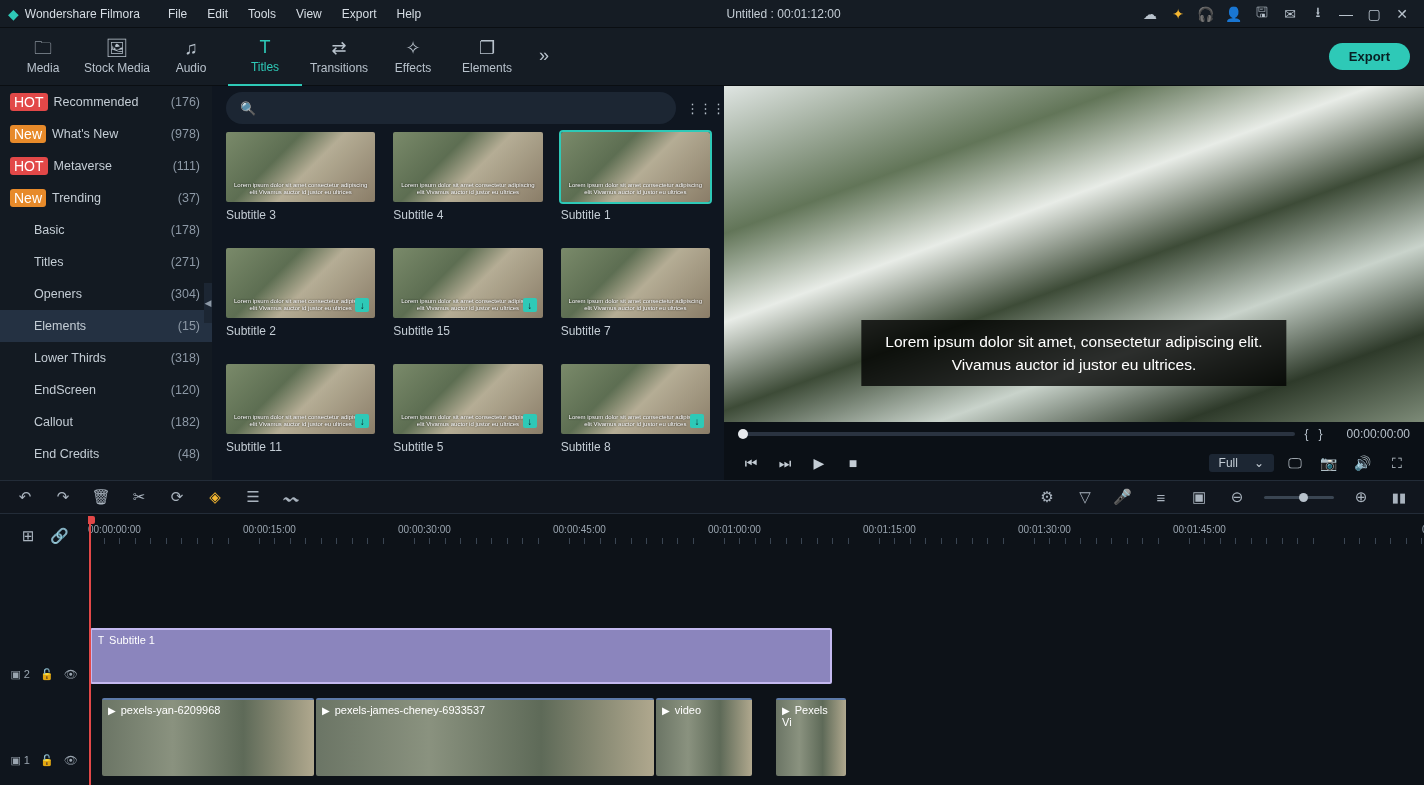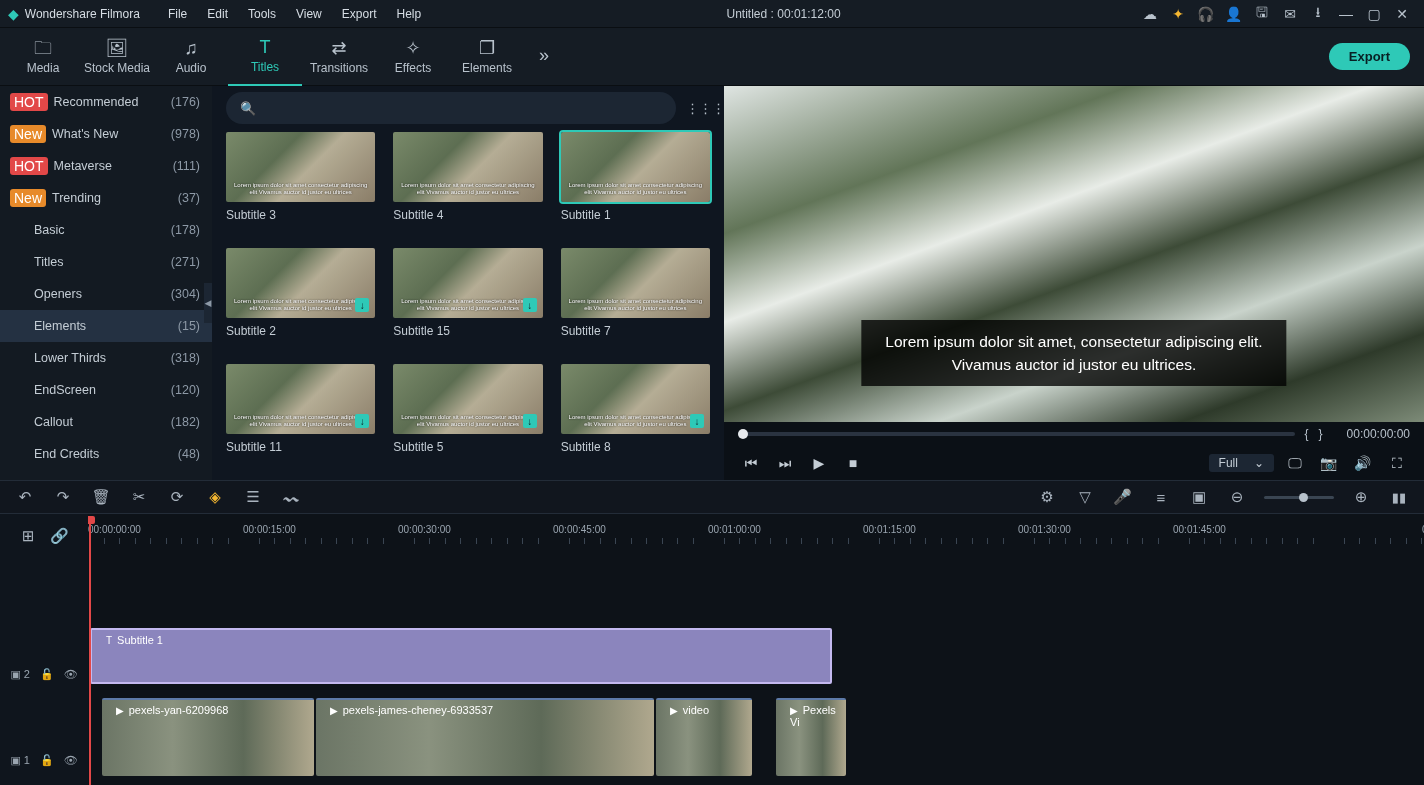--- a/index.html
+++ b/index.html
@@ -59,21 +59,21 @@
 .zslider .zh { position:absolute; top:-3px; left:50%; width:9px; height:9px; background:#b8c2cc; border-radius:50%; }
 .timeline { flex:1; background:#0d1218; display:flex; }
 .tlabels { width:88px; background:#0f151d; position:relative; }
 .trlabel { position:absolute; left:0; right:0; height:36px; display:flex; align-items:center; justify-content:center; gap:10px; font-size:11px; color:#9aa5b0; }
 .tltracks { flex:1; position:relative; overflow:hidden; }
 .ruler { position:absolute; top:10px; left:0; right:0; height:28px; font-size:10px; color:#9aa5b0; }
 .rlab { position:absolute; top:0; }
 .rtick { position:absolute; top:14px; width:1px; height:6px; background:#3a4552; }
 .playhead { position:absolute; top:6px; bottom:0; width:2px; background:#e24848; z-index:5; }
 .playhead::before { content:""; position:absolute; top:-4px; left:-4px; width:10px; height:8px; background:#e24848; border-radius:2px; }
-.clip { position:absolute; height:56px; border-radius:2px; overflow:hidden; font-size:11px; color:#fff; padding:4px 14px; cursor:pointer; }
+.clip { position:absolute; height:56px; border-radius:2px; overflow:hidden; font-size:11px; color:#fff; padding:4px 6px; cursor:pointer; }
 .clip.title { background:#8b85bd; border:2px solid #c4b9f0; }
 .clip.video { background:linear-gradient(90deg,#6b7565,#8a927f,#5e6a58,#b0a88e); border-top:2px solid #5d7aa8;margin-left:14px; }
 .clip .cicon { margin-right:5px; font-size:10px; }
 .root { display:flex; flex-direction:column; height:785px; }
 </style>
 </head>
 <body>
 
 <div class="root">
 

